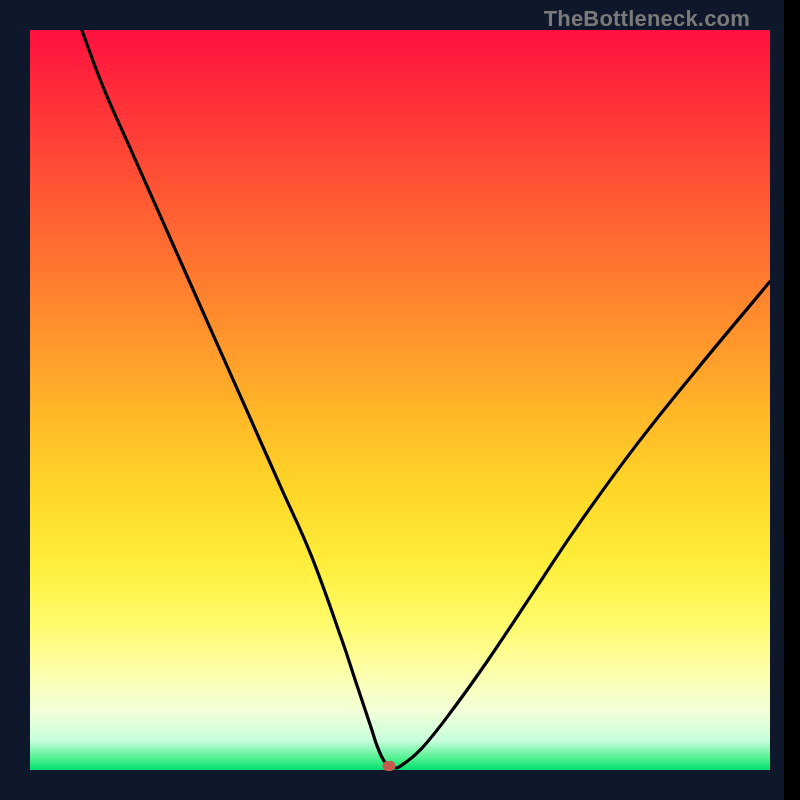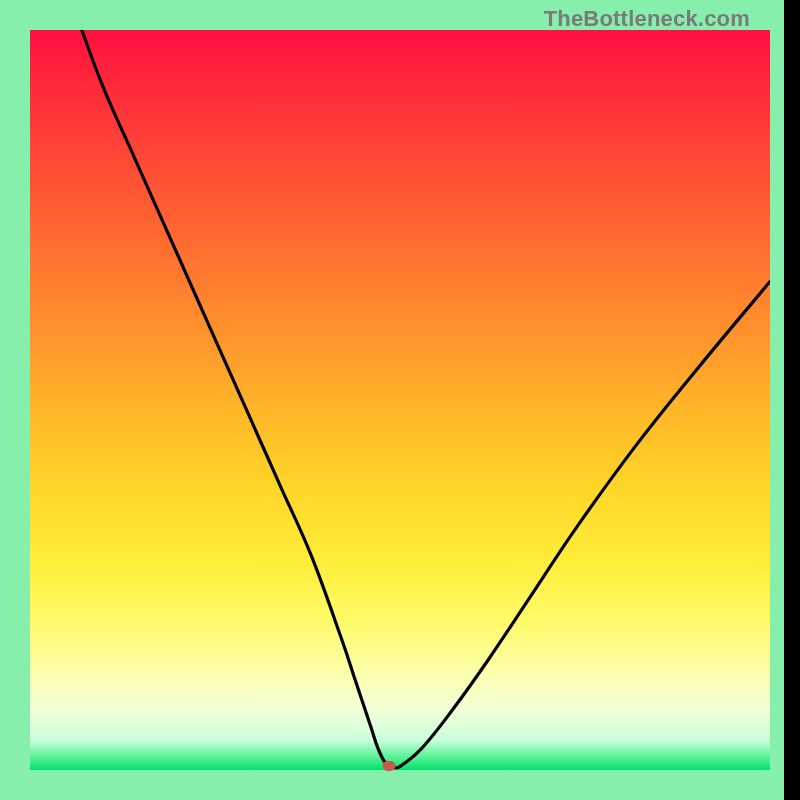--- a/index.html
+++ b/index.html
@@ -7,21 +7,21 @@
     padding: 0;
     width: 800px;
     height: 800px;
     background: #000;
     font-family: Arial, Helvetica, sans-serif;
   }
   .frame {
     position: relative;
     width: 784px;
     height: 800px;
-    background: #86efac;
+    background: #0f172a;
   }
   .plot-area {
     position: absolute;
     left: 30px;
     top: 30px;
     width: 740px;
     height: 740px;
     background: linear-gradient(to bottom,
       #ff1040 0%,
       #ff2b3a 8%,

